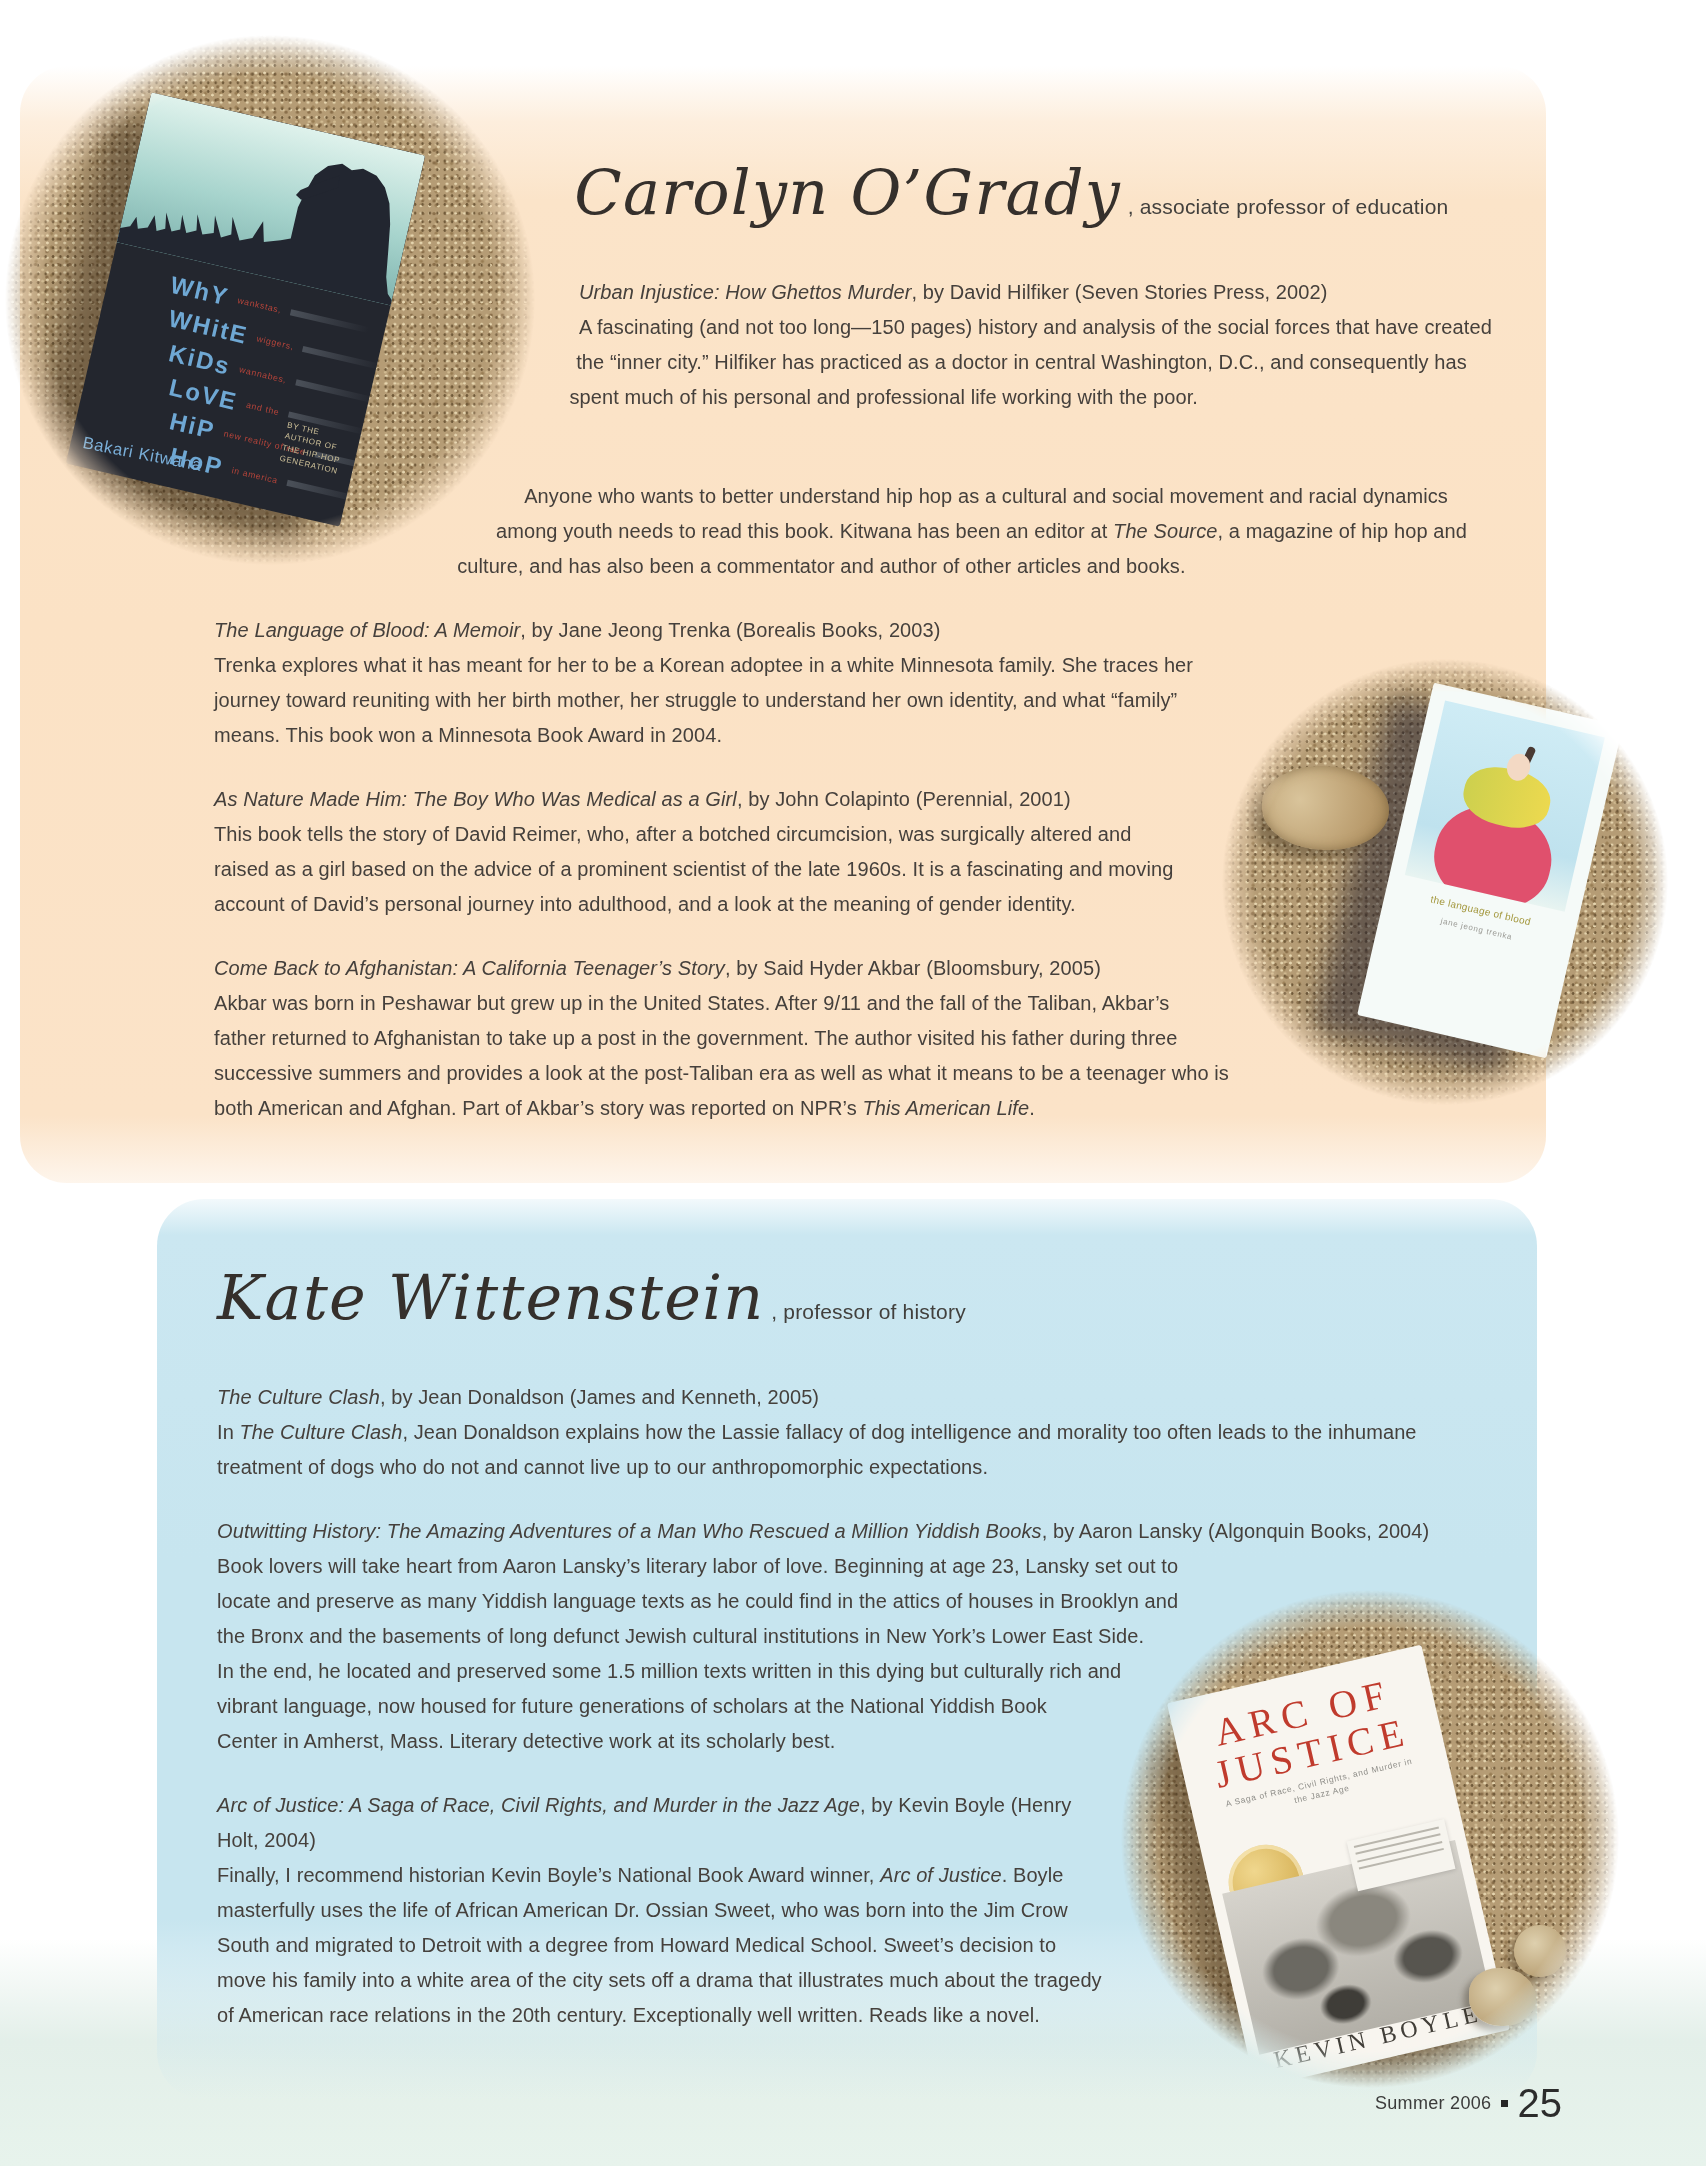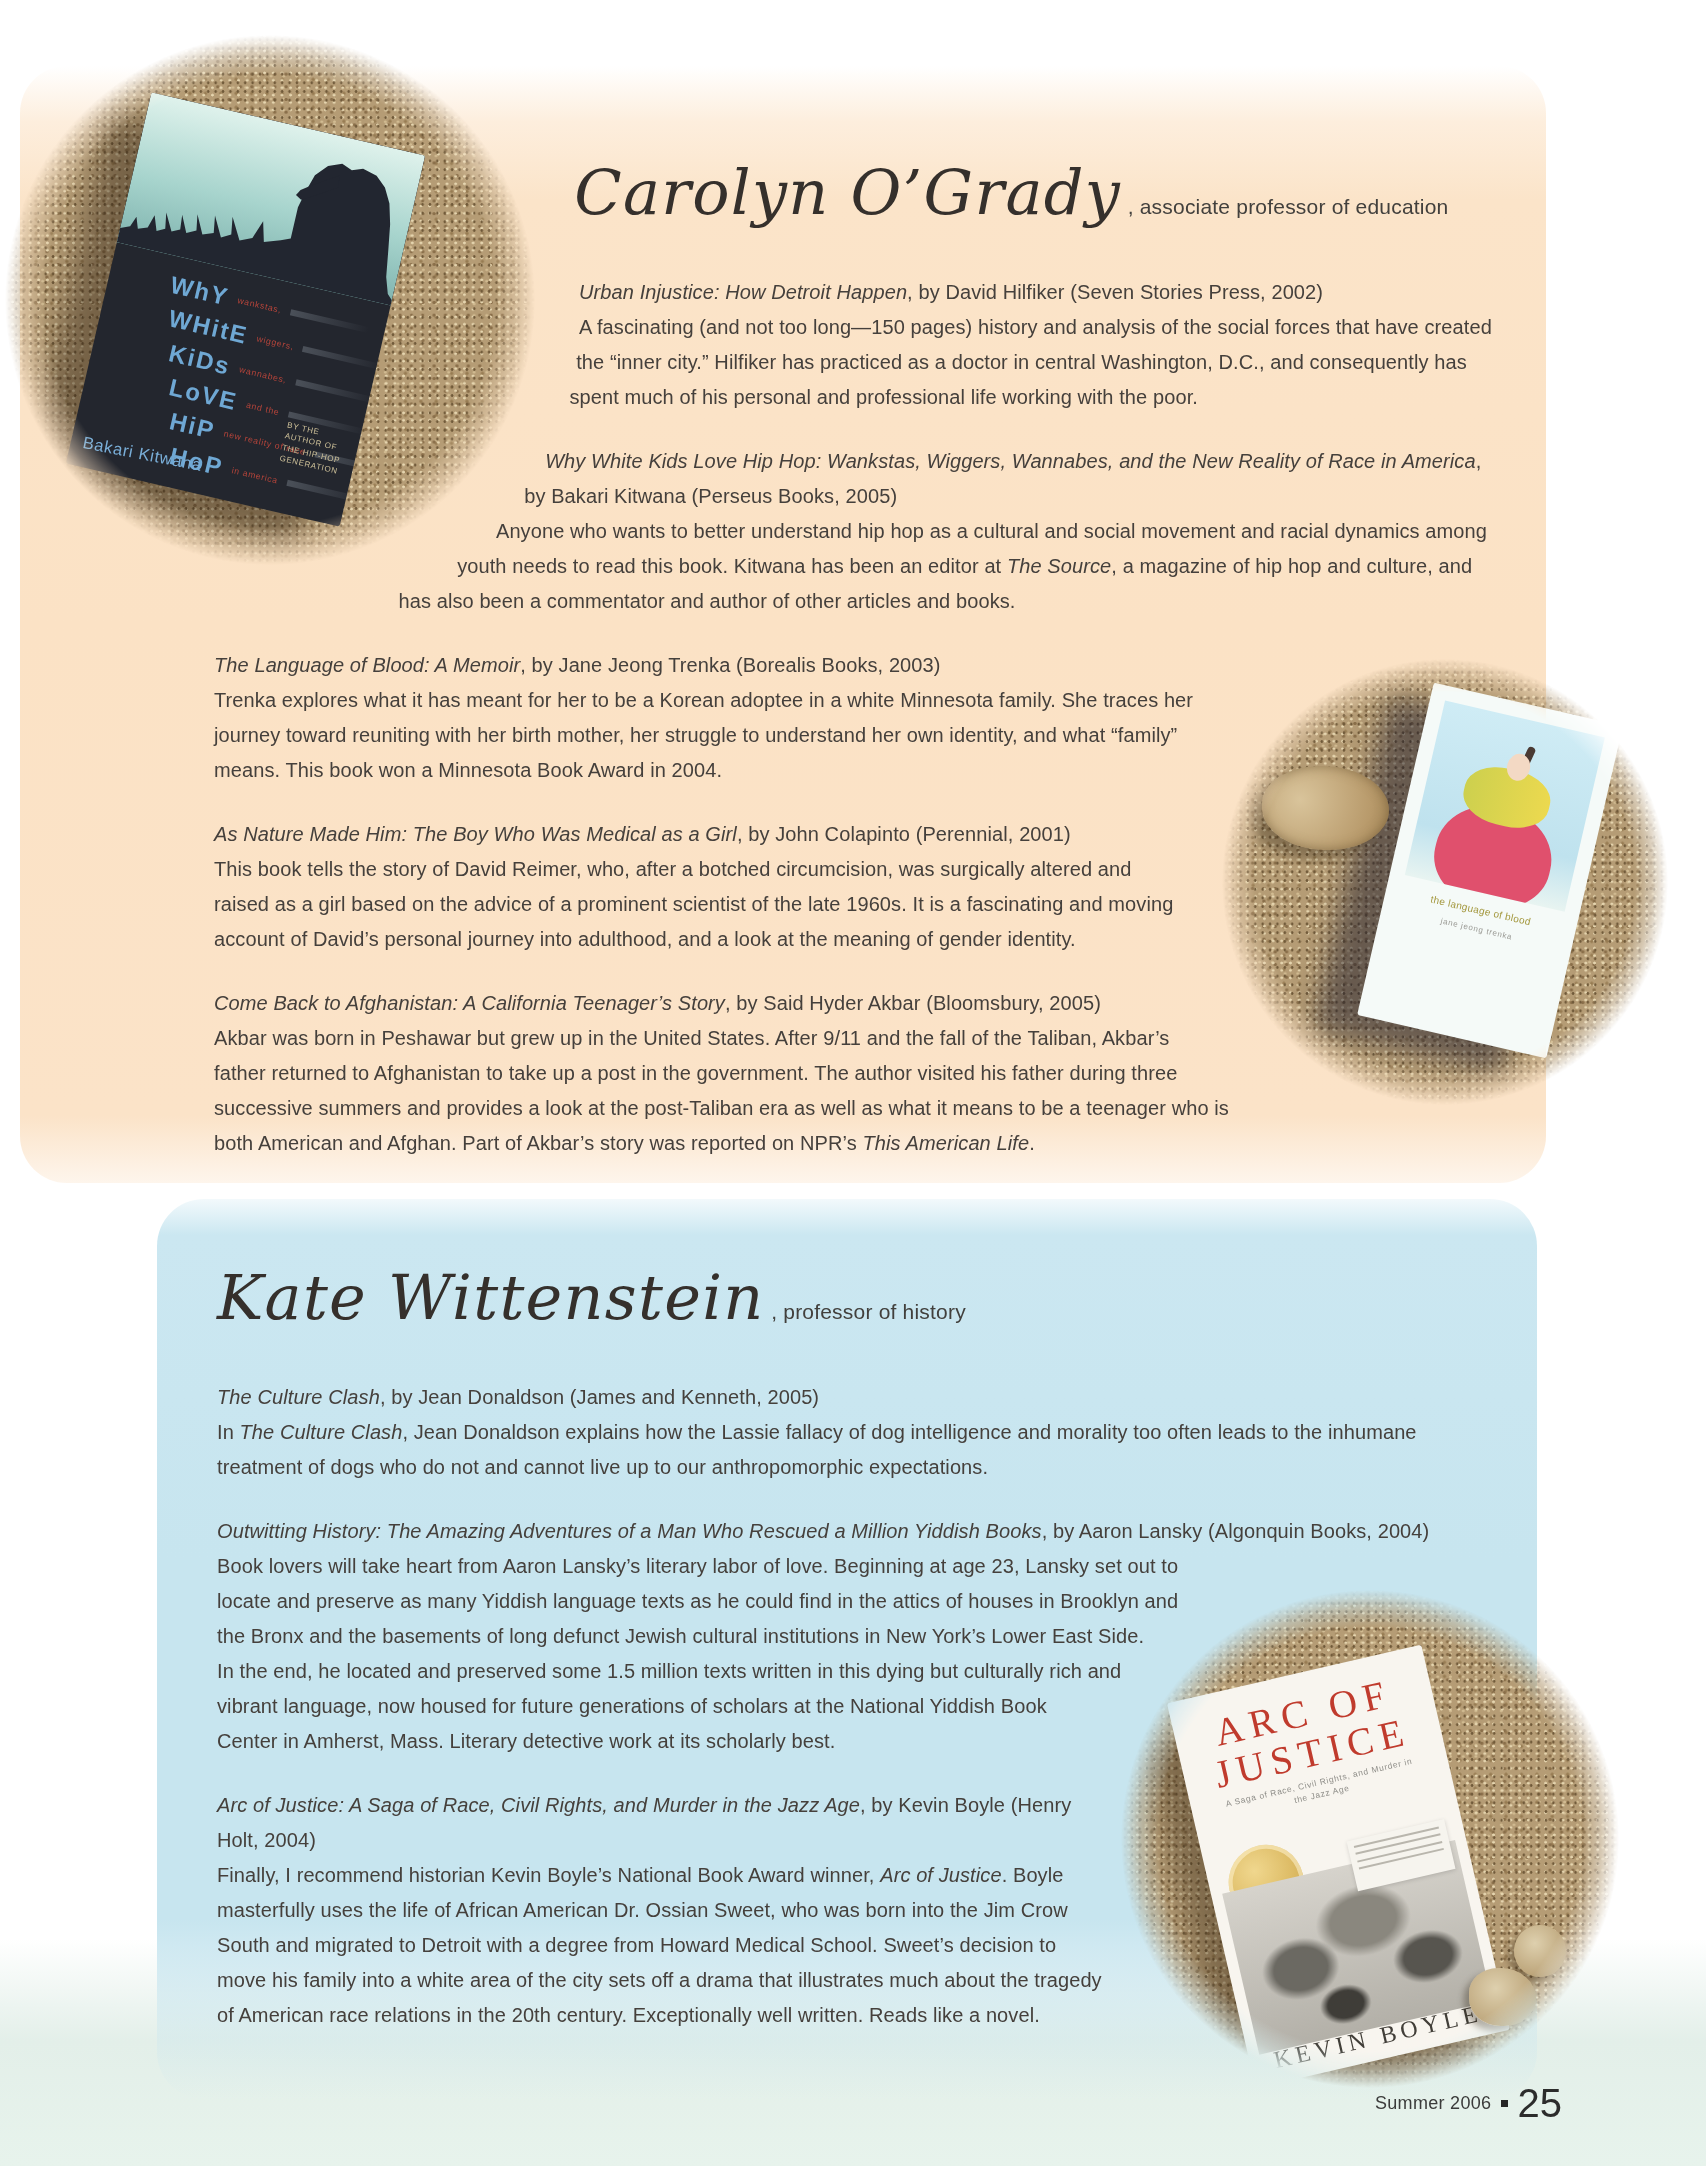--- a/index.html
+++ b/index.html
@@ -142,25 +142,25 @@
 
   <div class="panel panel-peach">
     <div class="spacer spacer-tl"></div>
     <div class="spacer spacer-r1"></div>
 
     <div class="author-line">
       <span class="script-name">Carolyn O’Grady</span><span class="author-title">, associate professor of education</span>
     </div>
 
     <p class="entry">
-      <span class="ehead"><em>Urban Injustice: How Detroit Happen</em>, by David Hilfiker (Seven Stories Press, 2002)</span><br>
+      <span class="ehead"><em>Urban Injustice: How Ghettos Murder</em>, by David Hilfiker (Seven Stories Press, 2002)</span><br>
       <span class="ebody">A fascinating (and not too long—150 pages) history and analysis of the social forces that have created the “inner city.” Hilfiker has practiced as a doctor in central Washington, D.C., and consequently has spent much of his personal and professional life working with the poor.</span>
     </p>
     <p class="entry">
-      <span class="ehead"><em>Why White Kids Love Hip Hop: Wankstas, Wiggers, Wannabes, and the New Reality of Race in America</em>, by Bakari Kitwana (Perseus Books, 2005)</span><br>
+      <br>
       <span class="ebody">Anyone who wants to better understand hip hop as a cultural and social movement and racial dynamics among youth needs to read this book. Kitwana has been an editor at <em>The Source</em>, a magazine of hip hop and culture, and has also been a commentator and author of other articles and books.</span>
     </p>
     <p class="entry">
       <span class="ehead"><em>The Language of Blood: A Memoir</em>, by Jane Jeong Trenka (Borealis Books, 2003)</span><br>
       <span class="ebody">Trenka explores what it has meant for her to be a Korean adoptee in a white Minnesota family. She traces her journey toward reuniting with her birth mother, her struggle to understand her own identity, and what “family” means. This book won a Minnesota Book Award in 2004.</span>
     </p>
     <p class="entry">
       <span class="ehead"><em>As Nature Made Him: The Boy Who Was Medical as a Girl</em>, by John Colapinto (Perennial, 2001)</span><br>
       <span class="ebody">This book tells the story of David Reimer, who, after a botched circumcision, was surgically altered and raised as a girl based on the advice of a prominent scientist of the late 1960s. It is a fascinating and moving account of David’s personal journey into adulthood, and a look at the meaning of gender identity.</span>
     </p>

